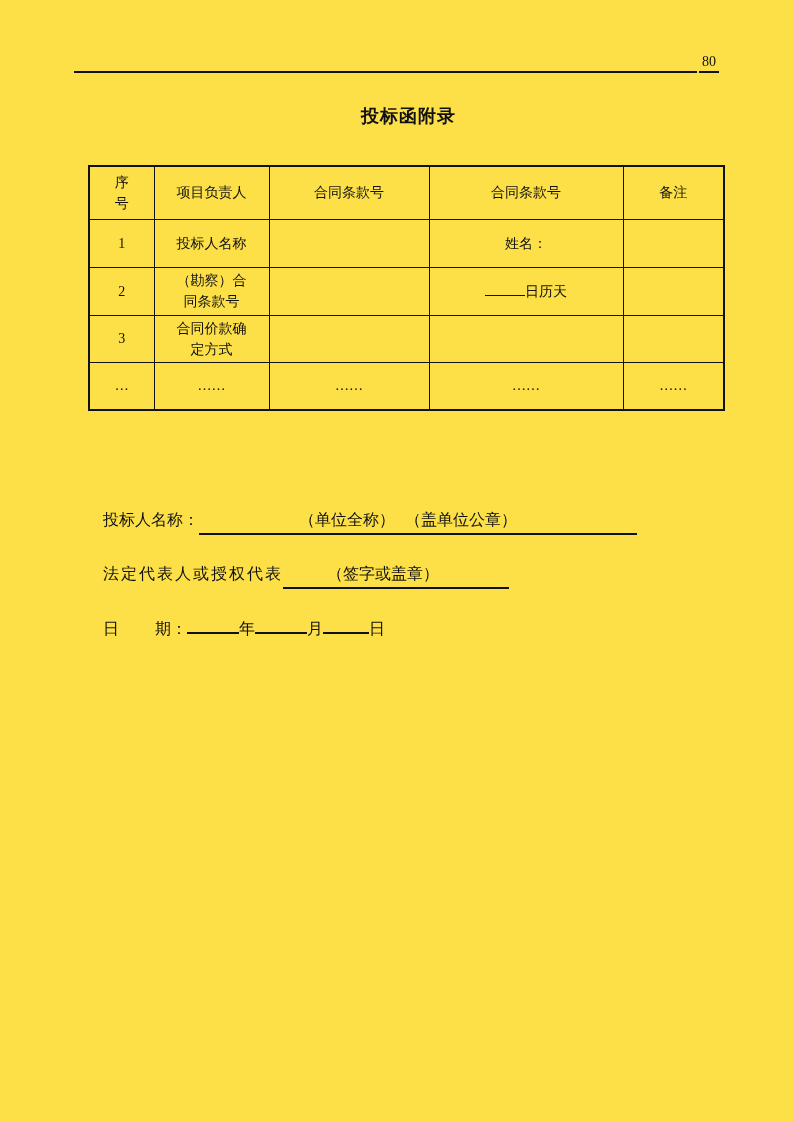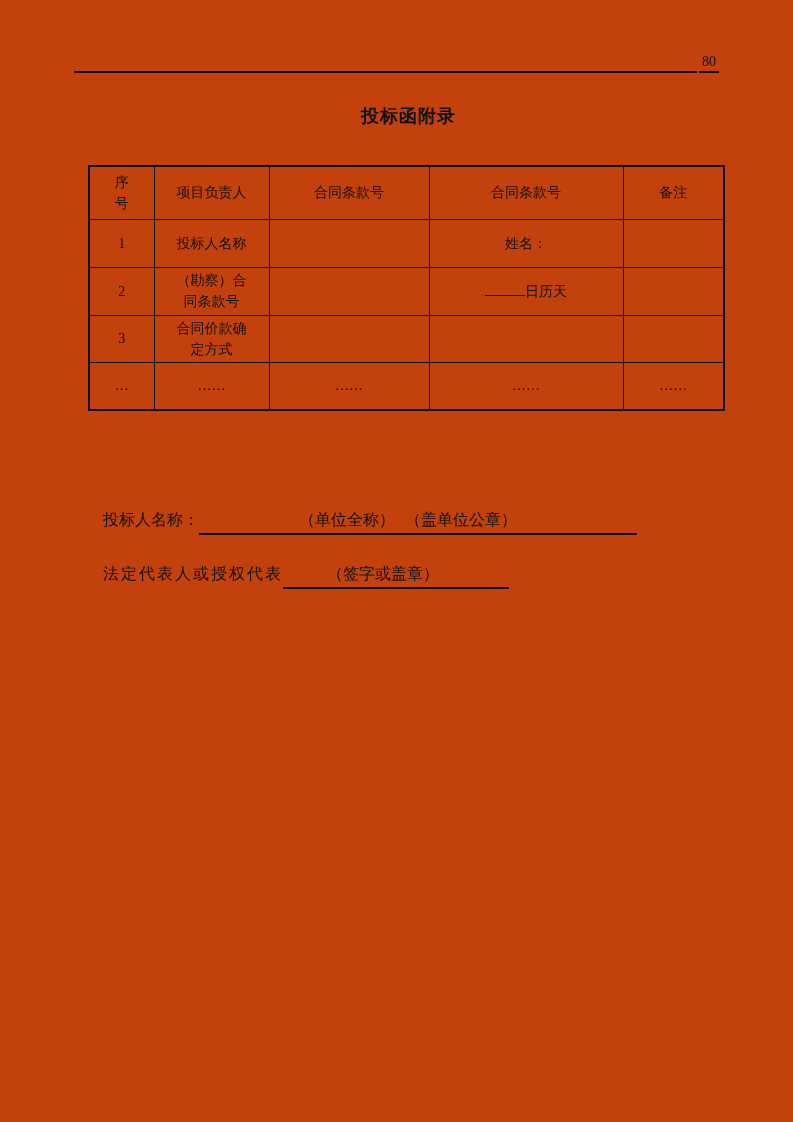--- a/index.html
+++ b/index.html
@@ -1,19 +1,19 @@
 <!DOCTYPE html>
 <html><head>
 <meta charset="utf-8">
 <style>
   html,body{margin:0;padding:0;background:#ffffff;}
   .page{
     position:relative;
     width:793px;height:1122px;
-    background:#c2410c;
+    background:#fde047;
     color:#111111;
     font-family:"Liberation Serif","DejaVu Serif",serif;
     overflow:hidden;
   }
   
   .header-rule{position:absolute;left:74px;top:71px;width:623px;height:2px;background:#111111;}
   .page-number{
     position:absolute;top:53px;right:74px;
     font-size:14px;line-height:17px;
     border-bottom:2px solid #111111;
@@ -135,14 +135,17 @@
   </table>
 
   <div class="sig-line line-rep">
     <span class="lbl rep-label">法定代表人或授权代表</span><span class="u u-rep"><span class="note">（签字或盖章）</span></span>
   </div>
 
   <div class="sig-line line-bidder">
     <span class="lbl">投标人名称：</span><span class="u u-bidder"><span class="note">（单位全称）</span><span class="note note-gap">（盖单位公章）</span></span>
   </div>
 
+  <div class="sig-line line-date">
+    <span class="lbl">日</span><span class="date-gap"></span><span class="lbl">期：</span><span class="u-date u-y"></span><span>年</span><span class="u-date u-m"></span><span>月</span><span class="u-date u-d"></span><span>日</span>
+  </div>
 
 </div>
 
 </body></html>

